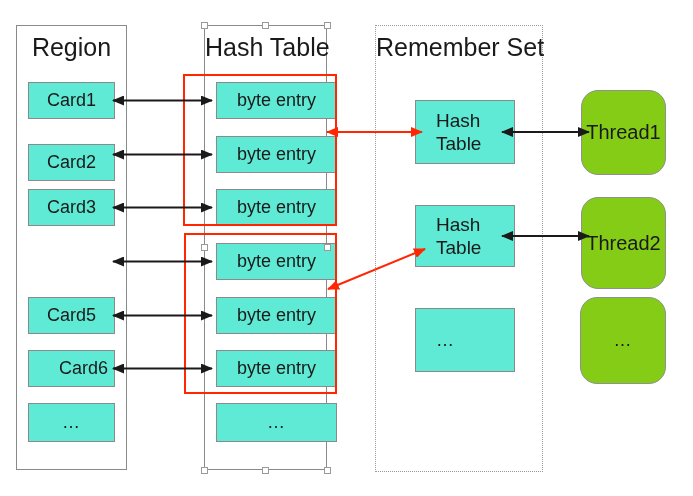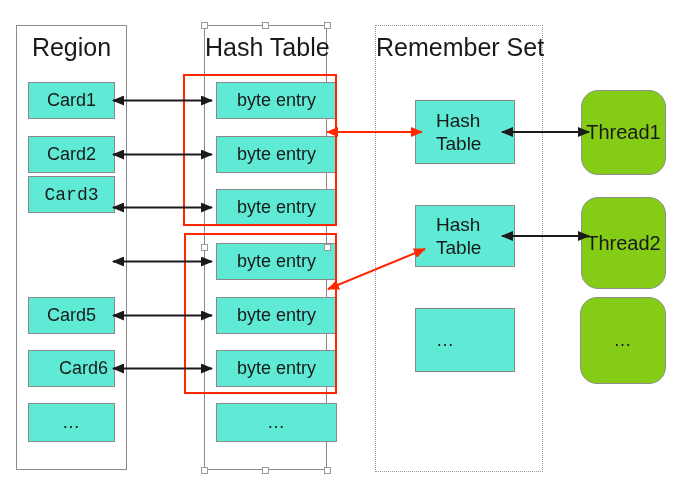--- a/index.html
+++ b/index.html
@@ -70,24 +70,24 @@
 <body>
 
 <div id="canvas">
 
   <div class="abs container" style="left:16px;top:25px;width:111px;height:445px;">
     <div class="container-title">Region</div>
   </div>
   <div class="abs box card" style="top:82px;">
       <span>Card1</span>
     </div>
-  <div class="abs box card" style="top:136px;align-items:center;">
+  <div class="abs box card" style="top:144px;align-items:center;">
       <span>Card2</span>
     </div>
-  <div class="abs box card" style="top:176px;font-family:Liberation Mono, monospace;">
+  <div class="abs box card" style="top:189px;">
       <span>Card3</span>
     </div>
   <div class="abs box card" style="top:297px;">
       <span>Card5</span>
     </div>
   <div class="abs box card" style="top:350px;padding-left:24px;">
       <span>Card6</span>
     </div>
   <div class="abs box card" style="top:403px;height:39px;">
       <span class="dots">…</span>

